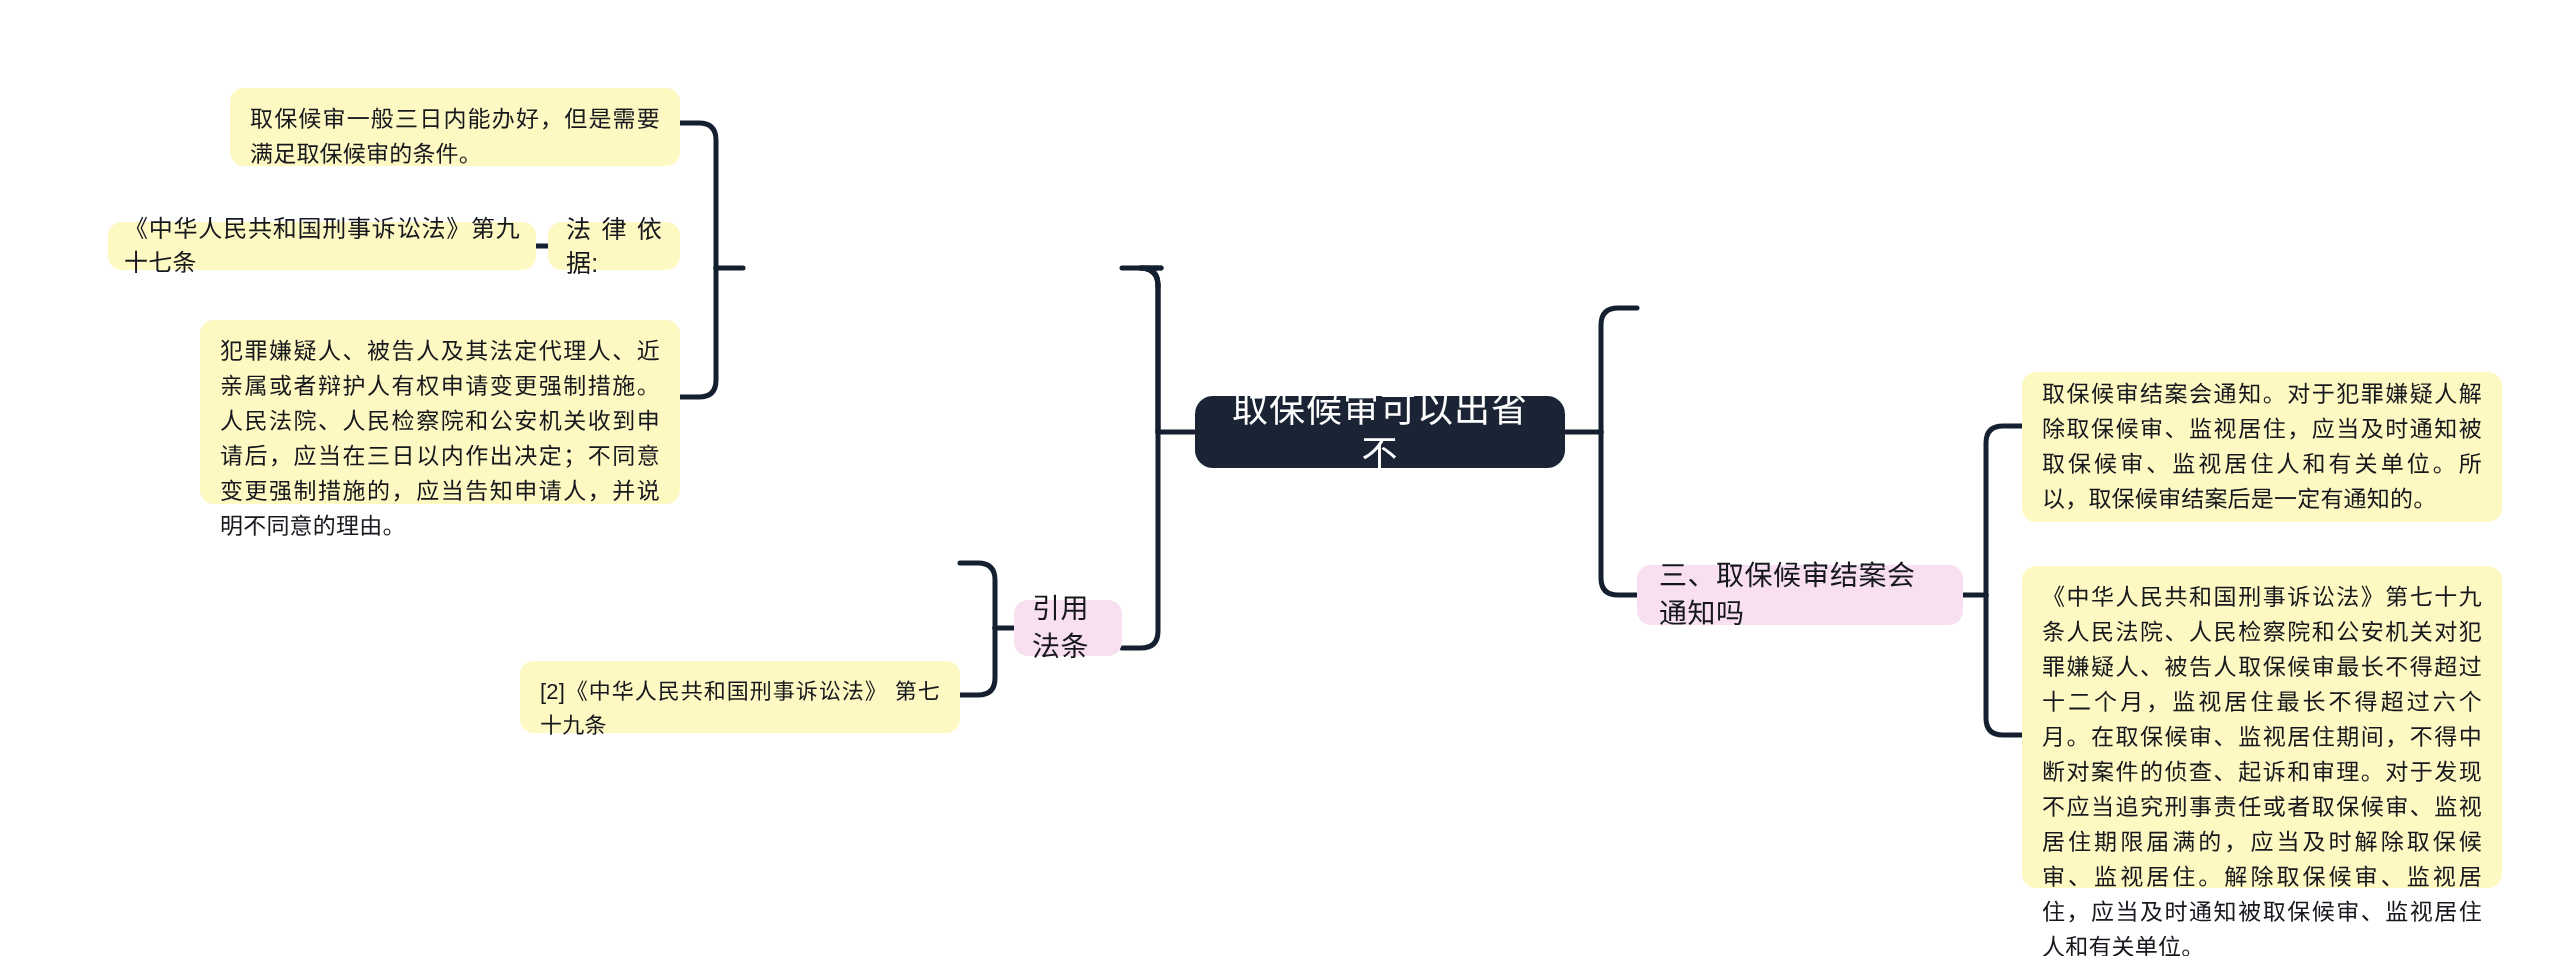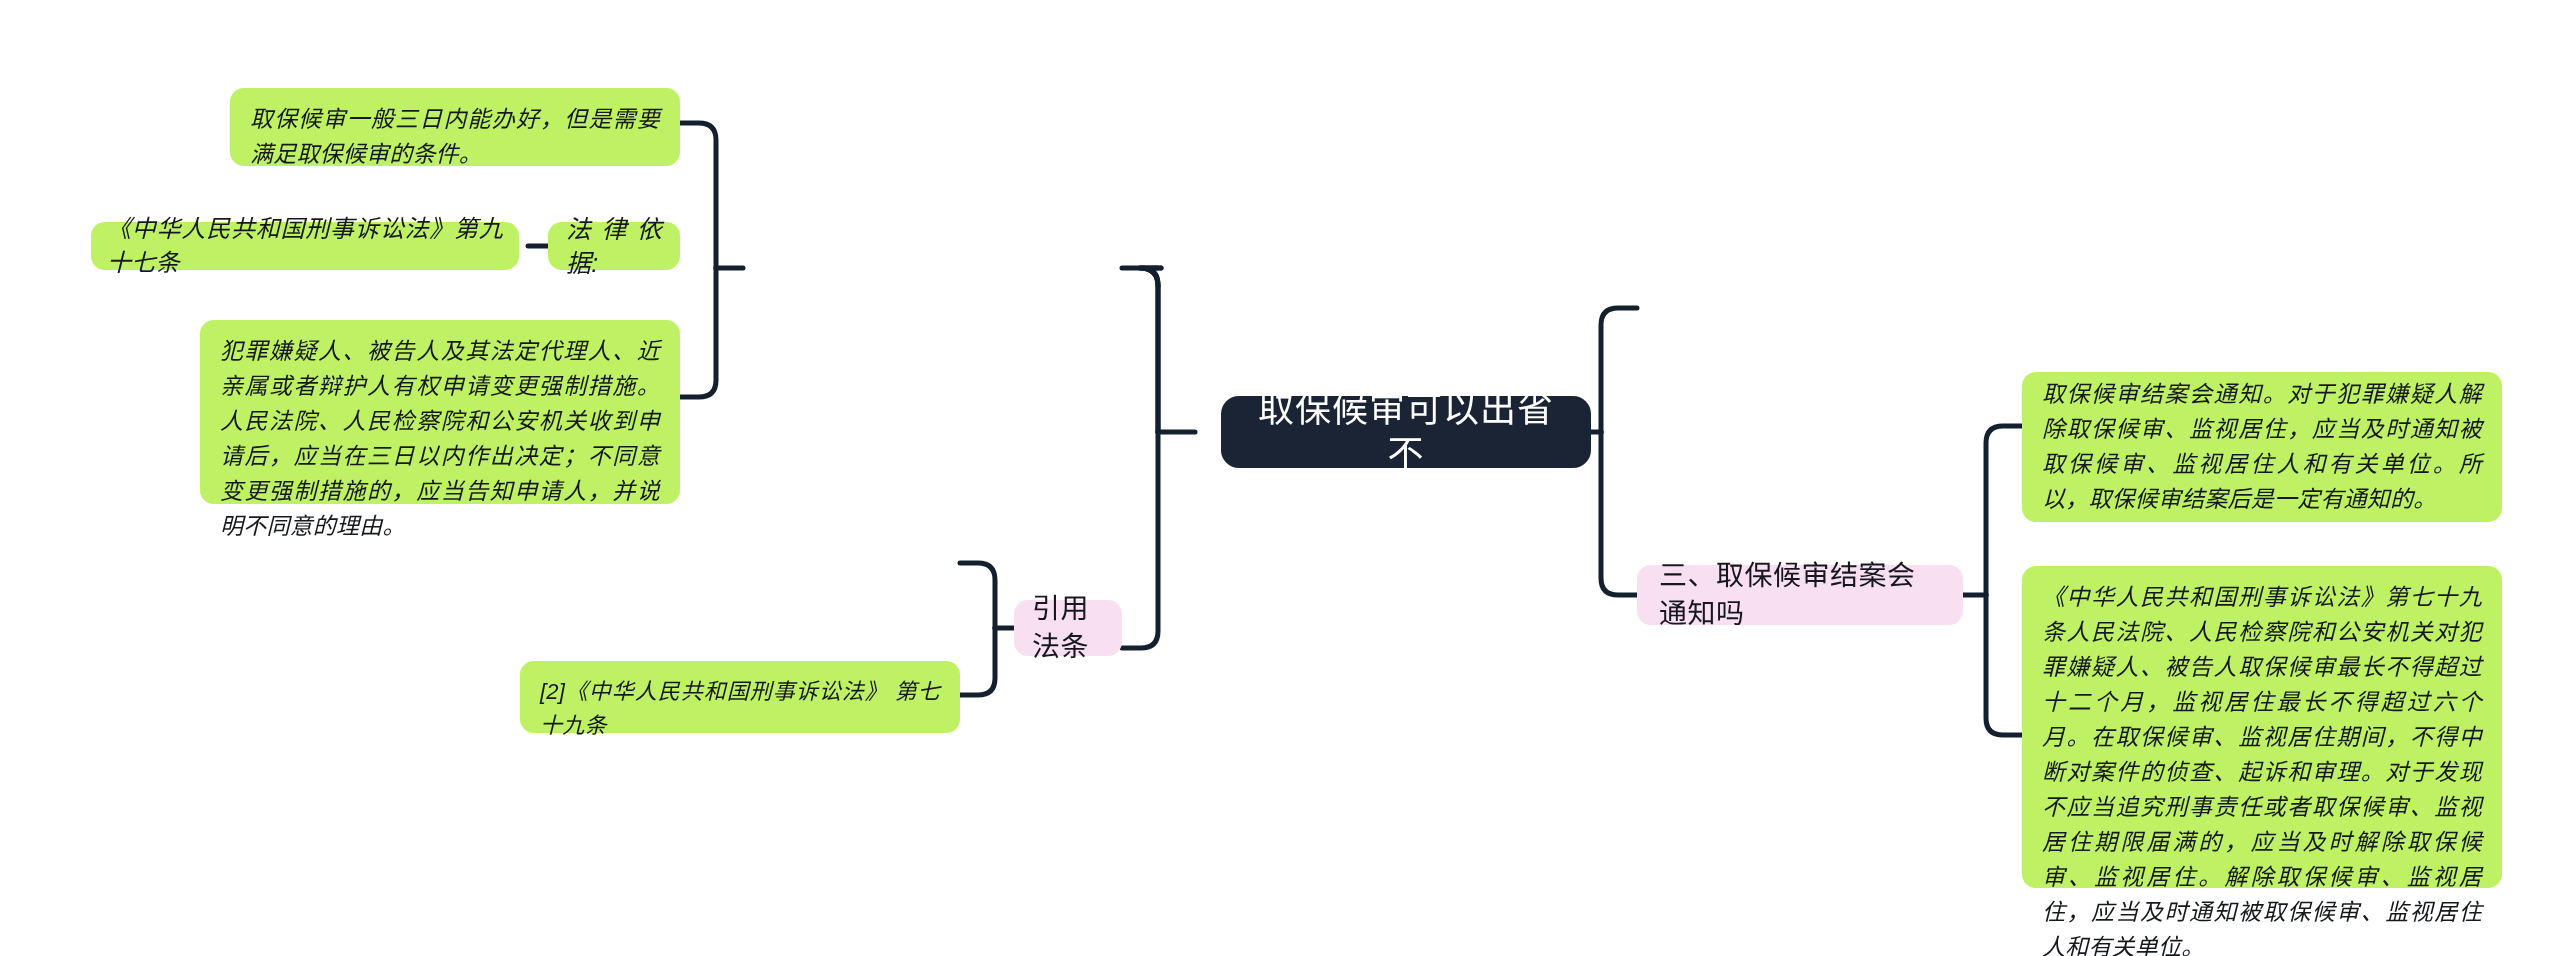--- a/index.html
+++ b/index.html
@@ -68,24 +68,23 @@
   .pink .txt {
     color: #16181d;
     font-size: 28px;
     line-height: 38px;
     text-align: left;
     letter-spacing: 0.5px;
   }
 
   
   .gray {
-    background: #bef264;
+    background: #fef9c3;
     padding: 14px 20px;
     align-items: flex-start;
-    font-style: italic;
   }
   .gray .txt {
     color: #16181d;
     font-size: 23px;
     line-height: 35px;
     text-align: justify;
     text-justify: inter-ideograph;
     letter-spacing: 0.2px;
   }
   .gray.small .txt {
@@ -121,34 +120,34 @@
       <path d="M 1565 432 L 1601 432"></path>
       <path d="M 1601 432 L 1601 325 Q 1601 308 1618 308 L 1637 308"></path>
       <path d="M 1601 432 L 1601 578 Q 1601 595 1618 595 L 1637 595"></path>
 
       <path d="M 1963 595 L 1986 595"></path>
       <path d="M 1986 595 L 1986 443 Q 1986 426 2003 426 L 2022 426"></path>
       <path d="M 1986 595 L 1986 718 Q 1986 735 2003 735 L 2022 735"></path>
     </g>
   </svg>
 
-  <div class="node root" style="left:1195px; top:396px; width:370px; height:72px;margin-left:26px;">
+  <div class="node root" style="left:1195px; top:396px; width:370px; height:72px;">
     <span class="txt">取保候审可以出省不</span>
   </div>
 
 
   <div class="node gray" style="left:230px; top:88px; width:450px; height:78px;">
     <span class="txt">取保候审一般三日内能办好，但是需要满足取保候审的条件。</span>
   </div>
 
   <div class="node gray" style="left:548px; top:222px; width:132px; height:48px; padding:6px 18px; align-items:center;">
     <span class="txt" style="font-size:25px; line-height:34px;">法律依据:</span>
   </div>
 
-  <div class="node gray" style="left:91px; top:222px; width:428px; height:48px; padding:6px 16px; align-items:center;">
+  <div class="node gray" style="left:108px; top:222px; width:428px; height:48px; padding:6px 16px; align-items:center;">
     <span class="txt" style="font-size:24px; line-height:34px;">《中华人民共和国刑事诉讼法》第九十七条</span>
   </div>
 
   <div class="node gray" style="left:200px; top:320px; width:480px; height:184px;">
     <span class="txt">犯罪嫌疑人、被告人及其法定代理人、近亲属或者辩护人有权申请变更强制措施。人民法院、人民检察院和公安机关收到申请后，应当在三日以内作出决定；不同意变更强制措施的，应当告知申请人，并说明不同意的理由。</span>
   </div>
 
   <div class="node pink" style="left:1014px; top:600px; width:108px; height:56px; padding:8px 18px;justify-content:center;">
     <span class="txt">引用法条</span>
   </div>

